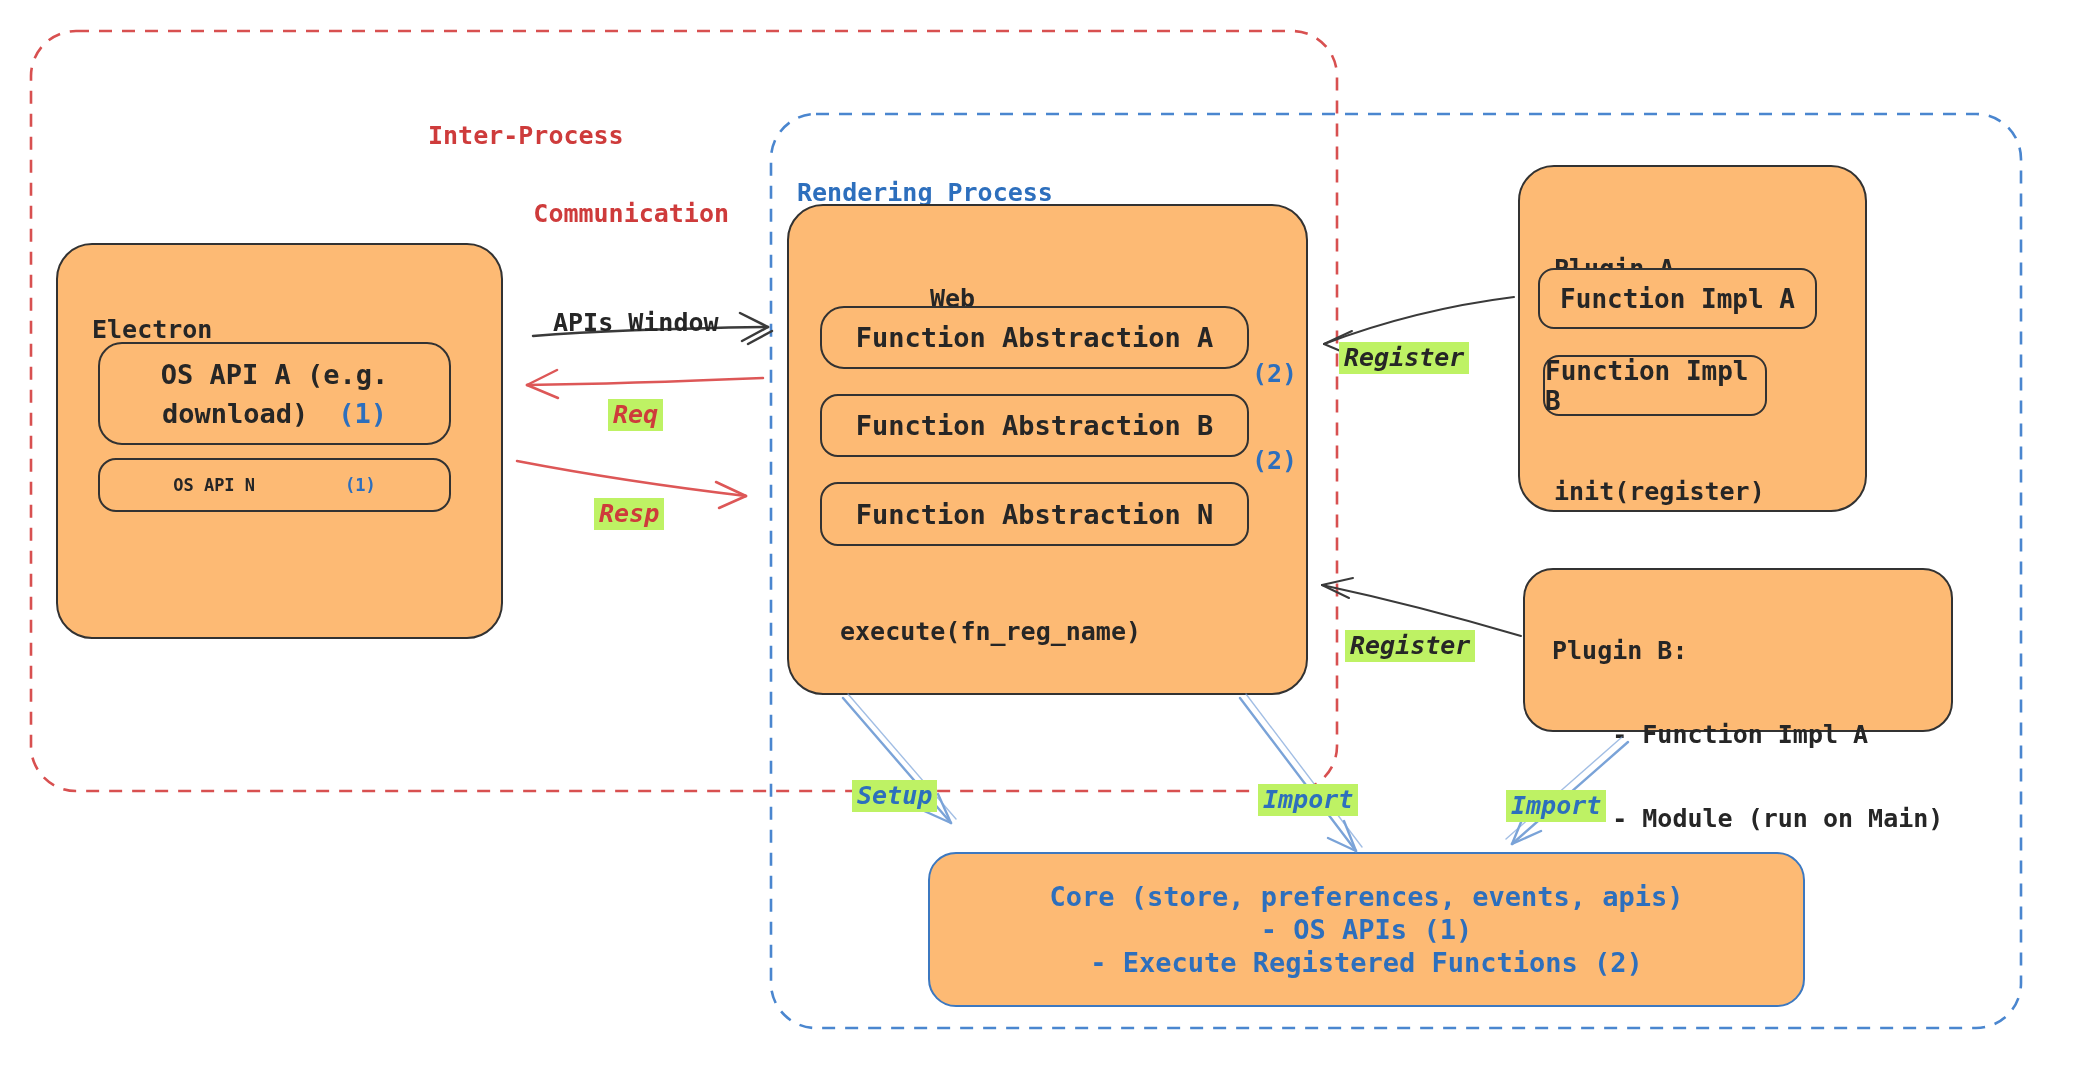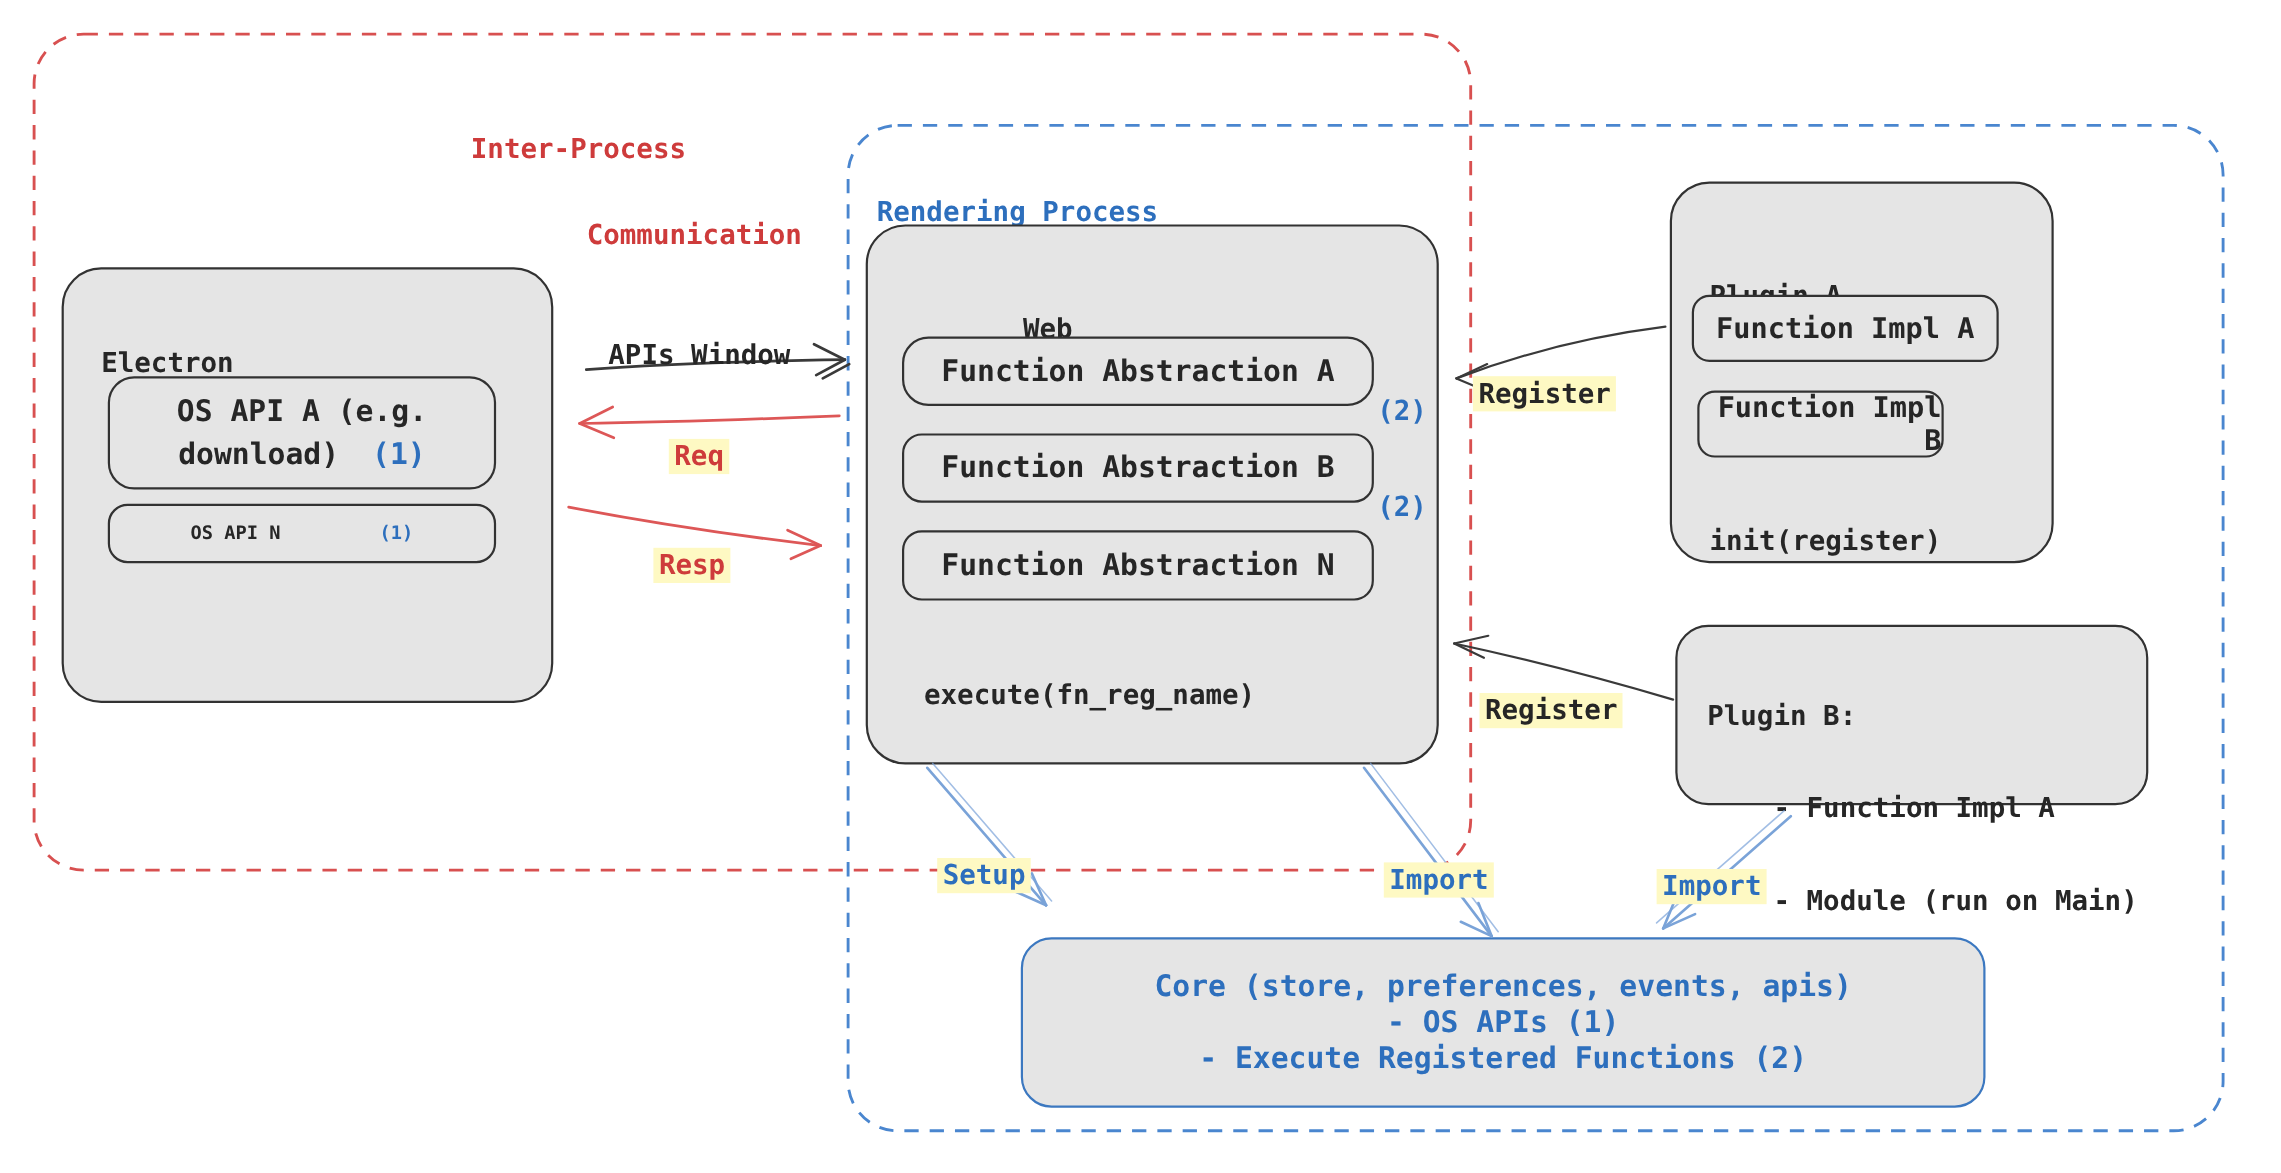--- a/index.html
+++ b/index.html
@@ -2,25 +2,25 @@
 <html><head>
 <meta charset="utf-8">
 <style>
   html,body{margin:0;padding:0;background:#fff;}
   #canvas{
     position:relative; width:2074px; height:1066px; background:#ffffff;
     font-family:"DejaVu Sans Mono", monospace; font-weight:bold; color:#262626;
     overflow:hidden;
   }
   svg.layer{position:absolute;left:0;top:0;width:2074px;height:1066px;pointer-events:none;}
-  .box{position:absolute; background:#e5e5e5; border:2.5px solid #323232; box-sizing:border-box;text-align:right;}
+  .box{position:absolute; background:#fdba74; border:2.5px solid #323232; box-sizing:border-box;}
   .lbl{position:absolute; white-space:pre; font-size:25px; line-height:30px;margin-top:32px;}
   .red-t{color:#ce3b3b;}
   .blue-t{color:#2d6fbd;}
-  .onwhite{background:#fef9c3; padding:1px 5px;}
+  .onwhite{background:#bef264; padding:1px 5px;font-style:italic;}
   .center-flex{display:flex; align-items:center; justify-content:center;}
   .badge{color:#2d6fbd;}
   .col{display:flex; flex-direction:column; align-items:center; justify-content:center;}
 </style>
 </head>
 <body>
 
 <div id="canvas">
 
   <svg class="layer">

